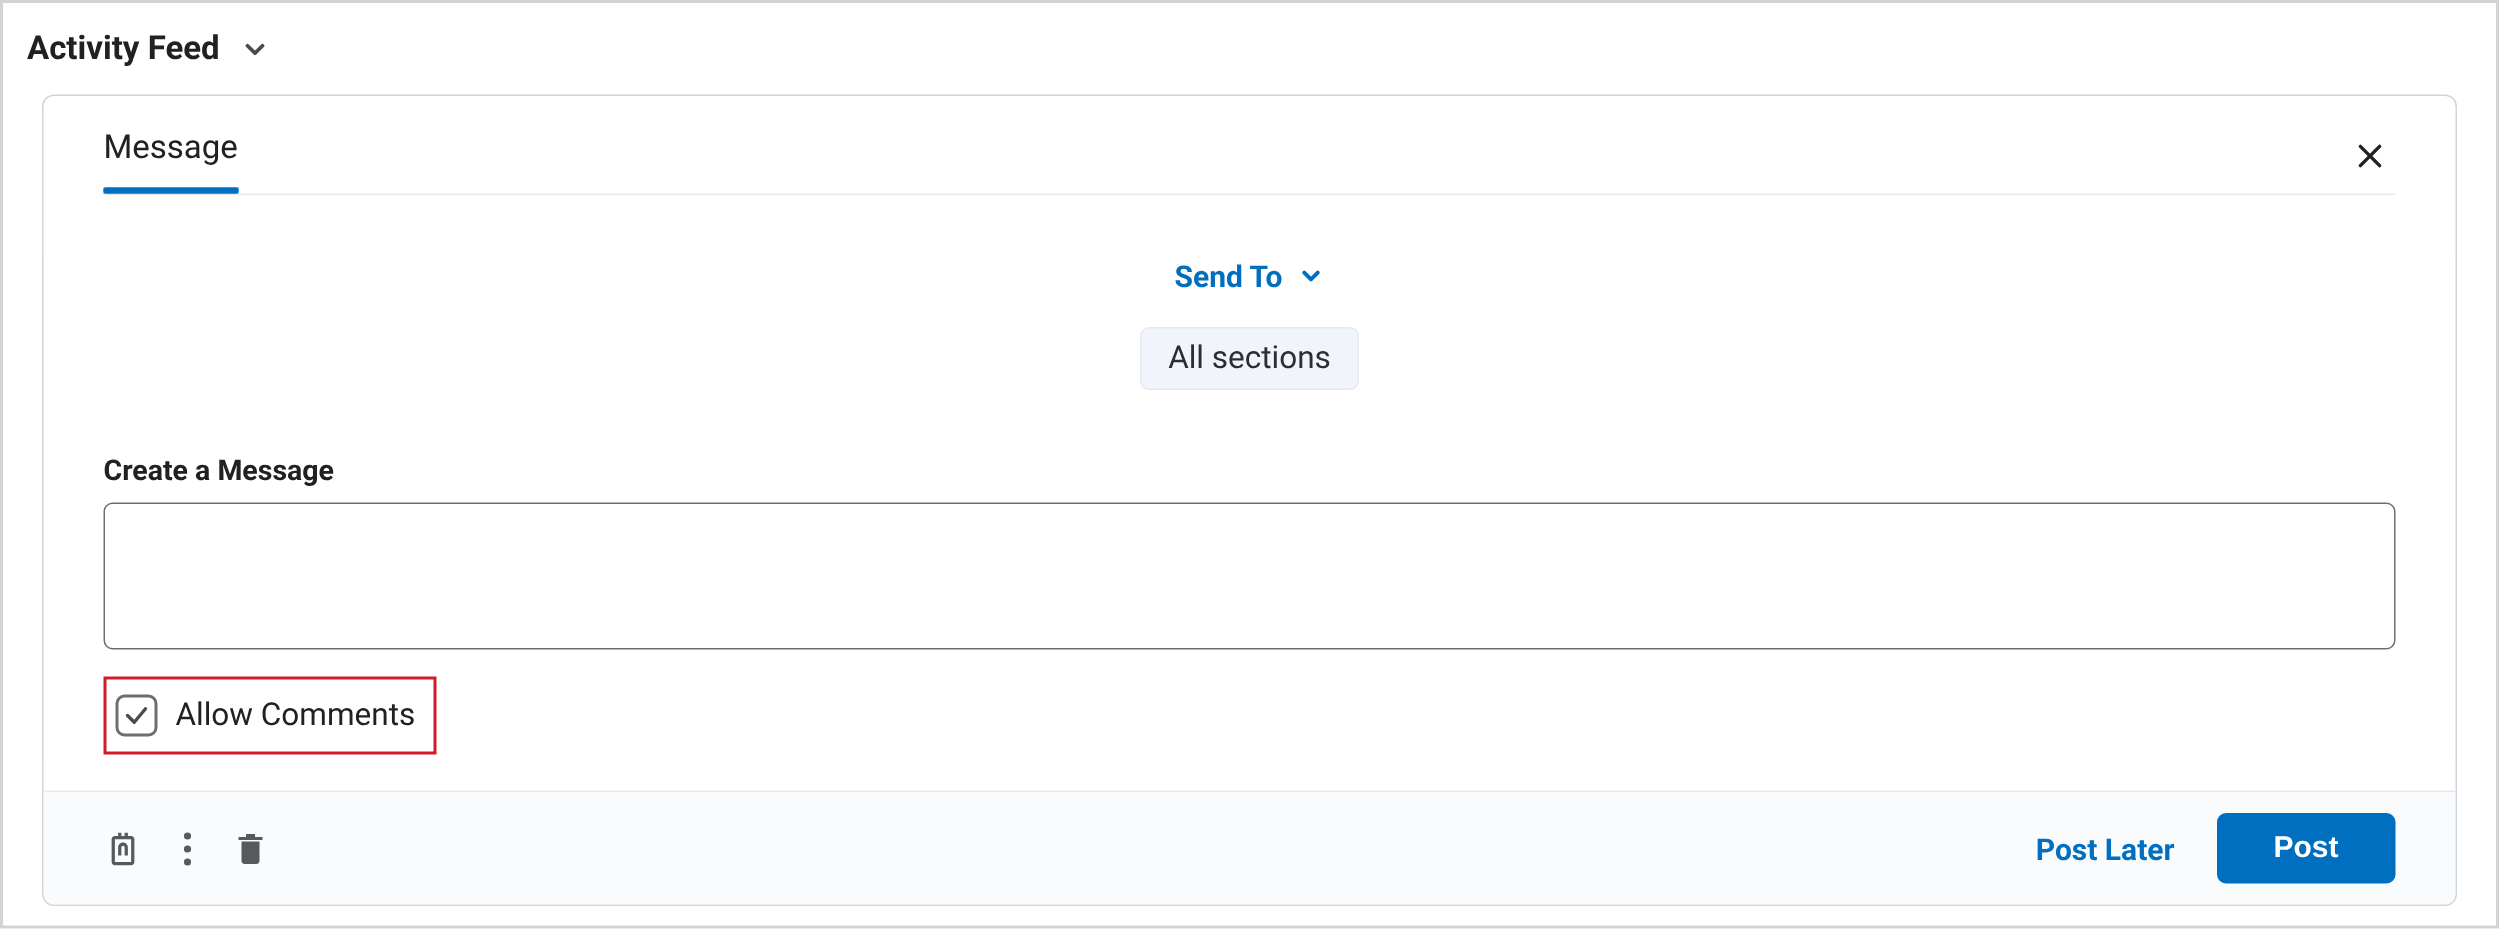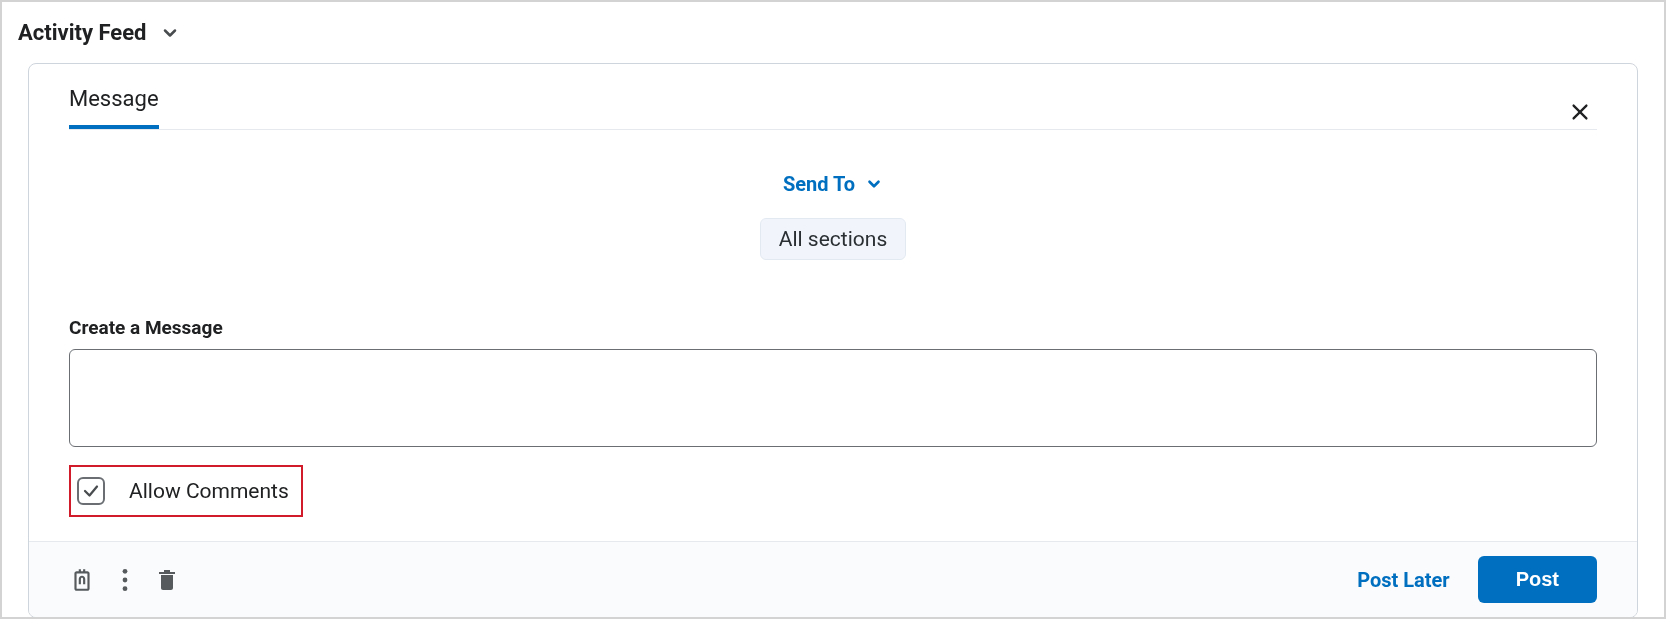--- a/index.html
+++ b/index.html
@@ -34,21 +34,21 @@
       border-radius: 8px;
       overflow: hidden;
       background: #fff;
       margin: 0 12px;
     }
     .card-body {
       padding: 10px 40px 24px 40px;
     }
     .tabs-row {
       display: flex;
-      align-items: flex-end;
+      align-items: center;
       justify-content: space-between;
       border-bottom: 1px solid #e6eaee;
       padding-top: 4px;
     }
     .tabs {
       display: flex;
       gap: 34px;
     }
     .tab {
       font-size: 22px;
@@ -97,37 +97,37 @@
       border-radius: 6px;
       padding: 8px 18px;
       font-size: 21px;
       color: #2a2f33;
       text-align: right;
     }
     .field-label {
       font-size: 19px;
       font-weight: 700;
       color: #202122;
-      margin-top: 56px;
+      margin-top: 42px;
       margin-bottom: 10px;
     }
     .message-input {
       width: 100%;
       height: 98px;
       border: 1px solid #6b6f74;
       border-radius: 6px;
       padding: 12px;
       font-size: 18px;
       font-family: inherit;
       resize: none;
     }
     .checkbox-wrap {
       display: inline-flex;
       align-items: center;
-      gap: 24px;
+      gap: 12px;
       margin-top: 14px;
       padding: 10px 12px 10px 6px;
       border: 2px solid #d11a2a;
     }
     .cb-box {
       width: 28px;
       height: 28px;
       border: 2px solid #6b6f74;
       border-radius: 6px;
       display: inline-flex;

